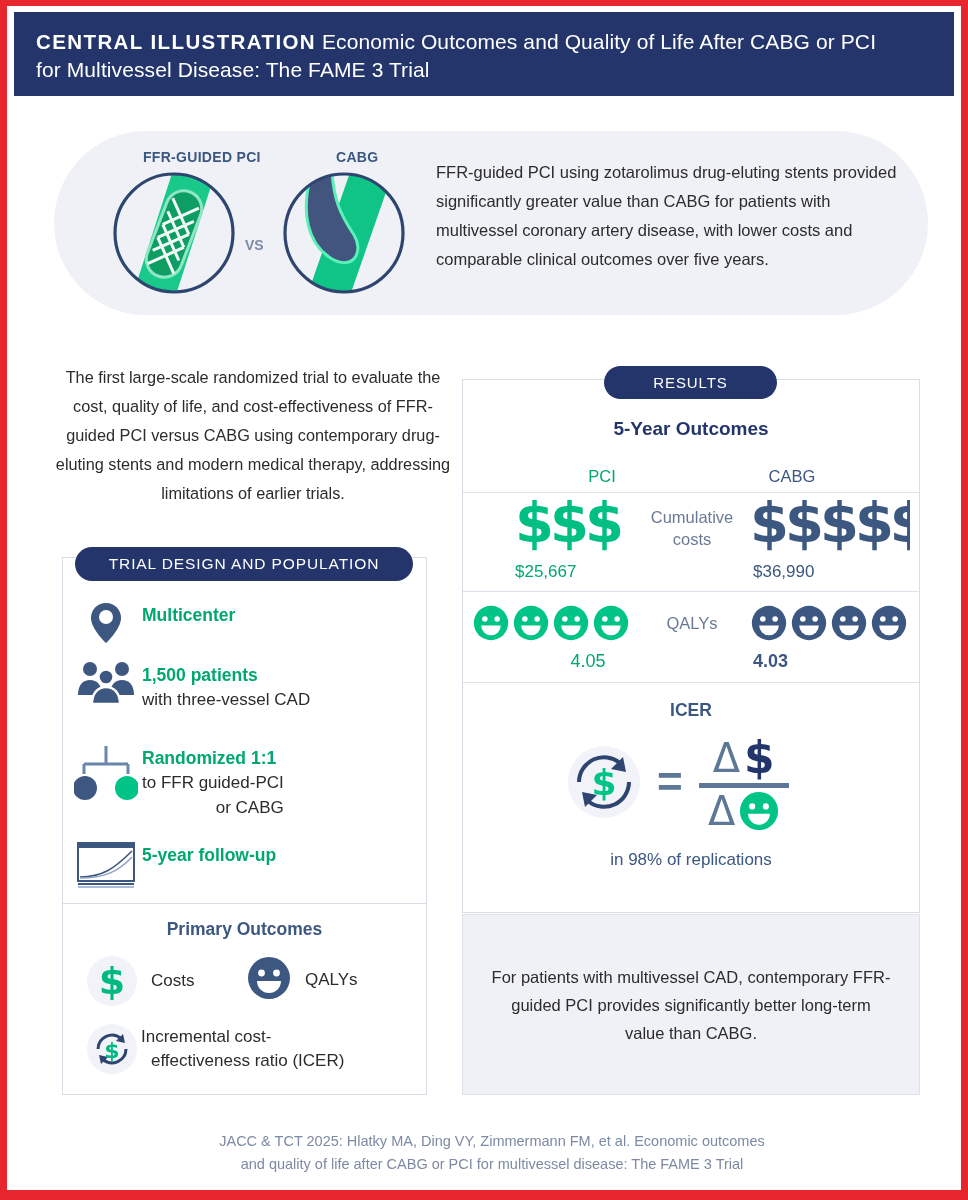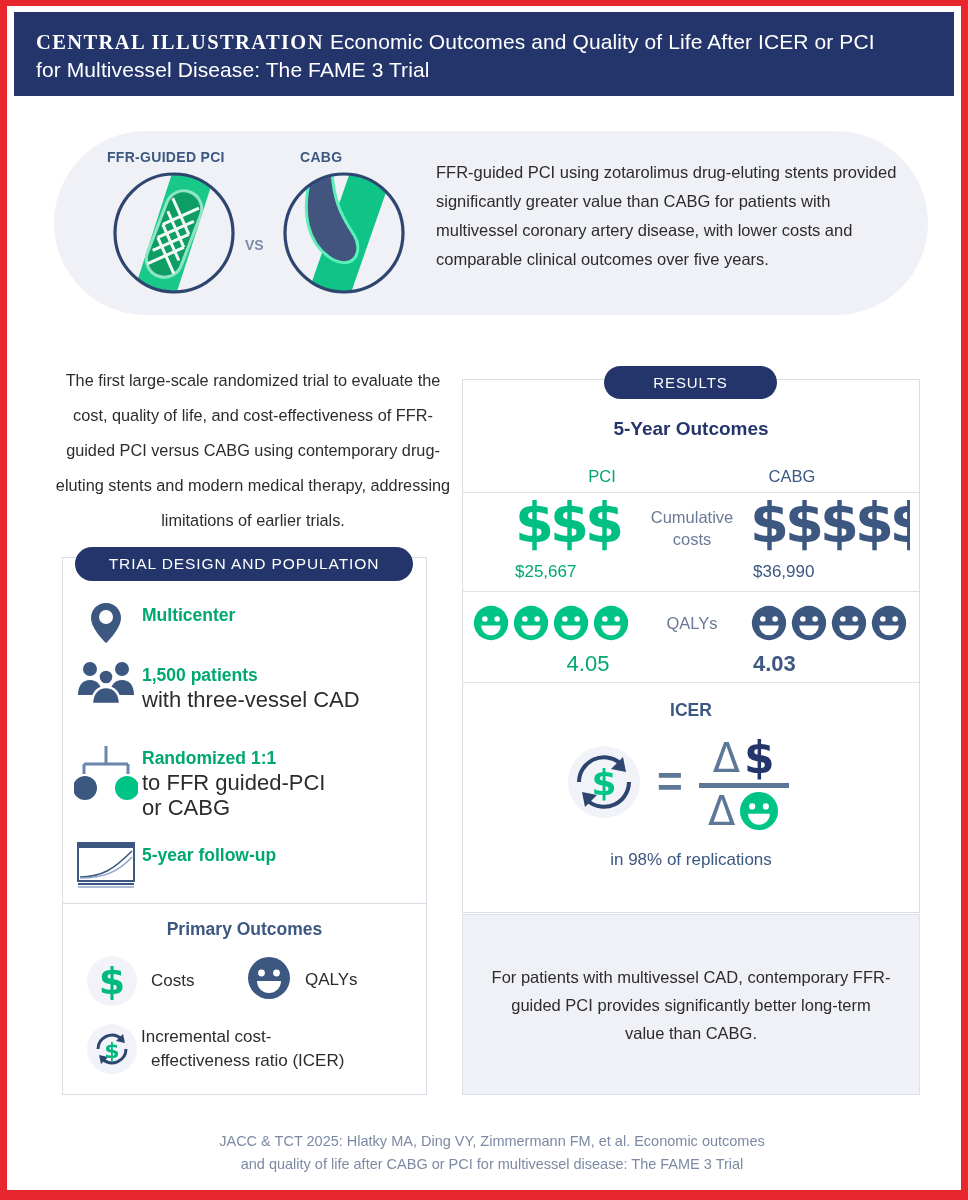--- a/index.html
+++ b/index.html
@@ -35,21 +35,20 @@
     color: #ffffff;
     font-size: 21px;
     line-height: 28px;
     letter-spacing: 0.1px;
     white-space: nowrap;
   }
   .header-kicker {
     font-weight: bold;
     letter-spacing: 1.4px;
     font-size: 20.5px;
-    font-family: Liberation Serif, serif;
   }
   .header-title { font-weight: normal; }
 
   
   .capsule {
     position: absolute;
     left: 47px; top: 125px;
     width: 874px; height: 184px;
     background: #eff1f6;
     border-radius: 92px;
@@ -58,20 +57,21 @@
     position: absolute;
     left: 48px; top: 18px;
     width: 330px; height: 150px;
   }
   .ill-label {
     position: absolute;
     font-size: 14px;
     font-weight: bold;
     color: #3c5780;
     letter-spacing: 0.3px;
+    margin-left: 36px;
   }
   .ill-label.pci { left: 5px; top: 0; }
   .ill-label.cabg { left: 198px; top: 0; }
   .ill-fig { position: absolute; top: 22px; }
   .ill-fig.pci { left: 8px; }
   .ill-fig.cabg { left: 178px; }
   .vs-text {
     position: absolute;
     left: 143px; top: 88px;
     font-size: 14px;
@@ -87,21 +87,21 @@
     color: #2c2c2c;
   }
 
   
   .intro-text {
     position: absolute;
     left: 46px; top: 357px;
     width: 400px;
     text-align: center;
     font-size: 16.3px;
-    line-height: 35px;
+    line-height: 29px;
     color: #2c2c2c;
   }
 
   .panel {
     position: absolute;
     border: 1px solid #d9dde6;
     background: #ffffff;
   }
   .panel-left {
     left: 55px; top: 551px;
@@ -143,24 +143,25 @@
   }
   .feature-text { padding-top: 2px; }
   .f-head {
     font-size: 17.5px;
     font-weight: bold;
     color: #00a870;
     line-height: 24px;
     white-space: nowrap;
   }
   .f-sub {
-    font-size: 22px;
+    font-size: 17px;
     color: #2c2c2c;
     line-height: 25px;
     white-space: nowrap;
+    text-align: right;
   }
 
   .divider {
     position: absolute;
     height: 1px;
     background: #d9dde6;
   }
 
   .primary-title {
     position: absolute;
@@ -252,21 +253,21 @@
 
   .faces {
     position: absolute;
     display: flex;
     gap: 4px;
   }
   .faces.pci { left: 466px; top: 599px; }
   .faces.cabg { left: 744px; top: 599px; }
   .qaly-val {
     position: absolute;
-    font-size: 22px;
+    font-size: 18px;
     top: 645px;
   }
   .qaly-val.pci { left: 506px; width: 150px; text-align: center; color: #00a870; }
   .qaly-val.cabg { left: 746px; color: #3c5780; font-weight: bold; }
 
   .icer-title {
     position: absolute;
     left: 455px; top: 694px;
     width: 458px;
     text-align: center;
@@ -348,21 +349,21 @@
   }
 </style>
 </head>
 <body>
 
 <div class="page">
 
   <div class="header">
     <div class="header-line">
       <span class="header-kicker">CENTRAL ILLUSTRATION</span>
-      <span class="header-title">Economic Outcomes and Quality of Life After ICER or PCI</span>
+      <span class="header-title">Economic Outcomes and Quality of Life After CABG or PCI</span>
     </div>
     <div class="header-line header-title">for Multivessel Disease: The FAME 3 Trial</div>
   </div>
 
   <div class="capsule">
     <div class="ill-wrap">
       <div class="ill-label pci">FFR-GUIDED PCI</div>
       <div class="ill-label cabg">CABG</div>
 
       <div class="ill-fig pci">

